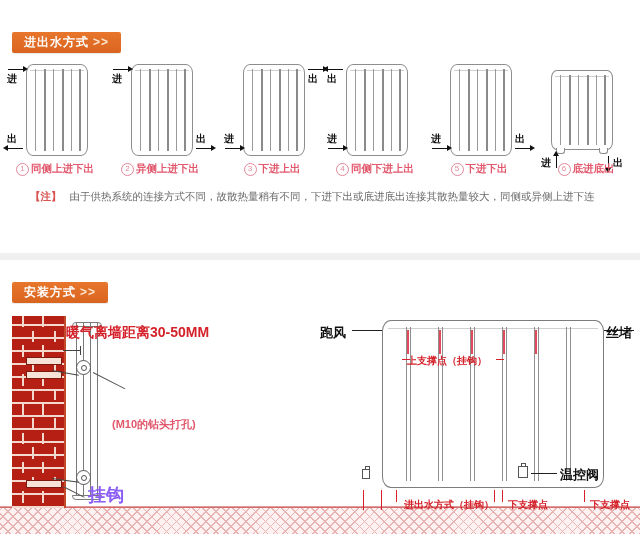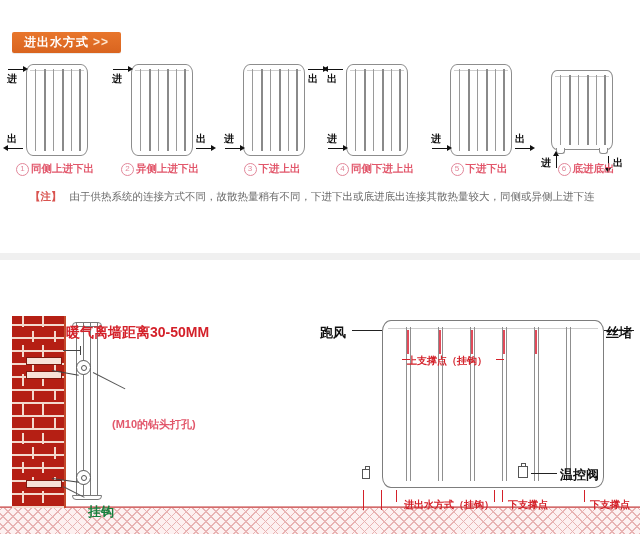--- a/index.html
+++ b/index.html
@@ -296,20 +296,23 @@
     <div id="note">
       <span class="tag">【注】</span><span>由于供热系统的连接方式不同，故散热量稍有不同，下进下出或底进底出连接其散热量较大，同侧或异侧上进下连</span>
     </div>
 
   </div>
 
   <div class="divider"></div>
 
   <div id="section-install">
 
+    <div class="sec-head">
+      <span class="sec-badge"><span>安装方式</span><span class="arrows">&gt;&gt;</span></span>
+    </div>
 
     <div class="floorline"></div>
     <div class="floor"></div>
 
     <div class="wall">
       <div class="brk" style="left:10px;top:0"></div>
         <div class="brk" style="left:30px;top:0"></div>
       <div class="brk" style="left:20px;top:14.6px"></div>
         <div class="brk" style="left:42px;top:14.6px"></div>
       <div class="brk" style="left:10px;top:29.2px"></div>
@@ -354,21 +357,21 @@
     <div class="hook-arm" style="left:52px;top:216px;width:27px;transform:rotate(8deg)"></div>
 
     <div class="lbl red" style="left:66px;top:62px;font-size:14px">暖气离墙距离30-50MM</div>
     <div class="tickh" style="left:63px;top:88px;width:18px;background:#444"></div>
     <div class="tick" style="left:80px;top:84px;height:9px;background:#444"></div>
 
     <div class="leader" style="left:93px;top:110px;width:36px;transform:rotate(27deg)"></div>
     <div class="lbl pink" style="left:112px;top:155px;font-size:11px">(M10的钻头打孔)</div>
 
     <div class="leader" style="left:63px;top:224px;width:24px;transform:rotate(27deg)"></div>
-    <div class="lbl" style="left:88px;top:241px;font-size:13px;color:#15803d">挂钩</div>
+    <div class="lbl" style="left:88px;top:221px;font-size:18px;color:#8b5cf6">挂钩</div>
 
     <div class="tick" style="left:363px;top:228px;height:20px"></div>
     <div class="tick" style="left:381px;top:228px;height:20px"></div>
 
     <div class="frontRad">
       <div class="shell"></div>
       <div class="hl" style="top:8px"></div>
       <div class="tube" style="left:24px"></div>
         <div class="tube" style="left:28px"></div>
       <div class="tube" style="left:56px"></div>

